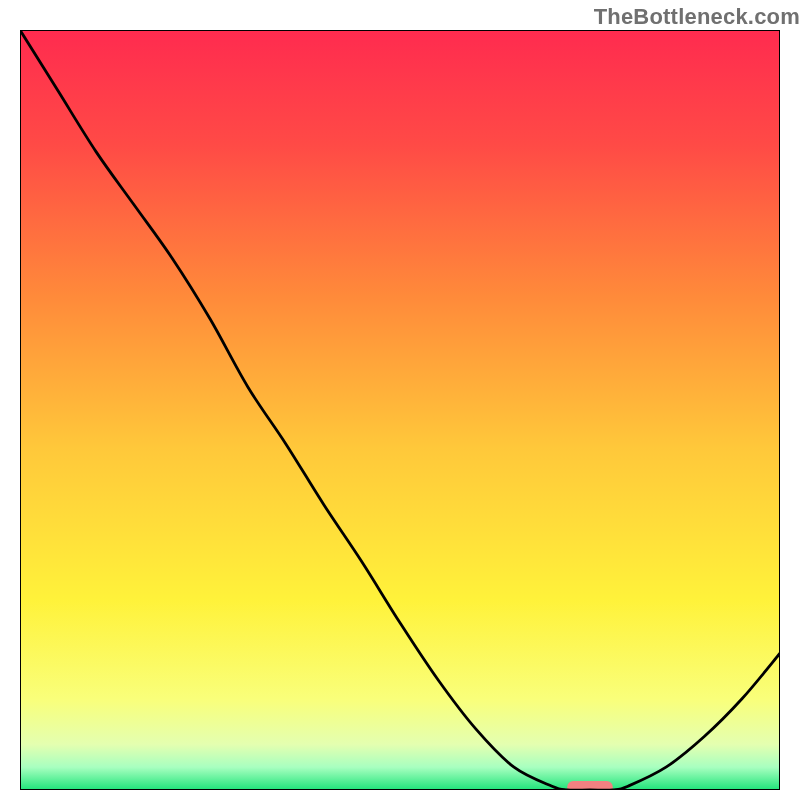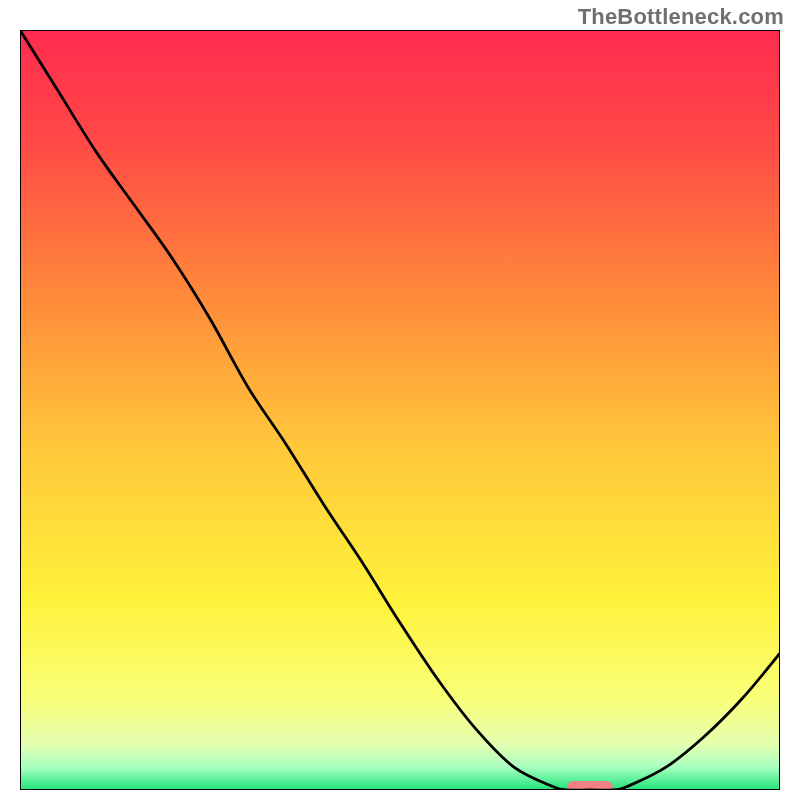--- a/index.html
+++ b/index.html
@@ -11,21 +11,21 @@
     font-family: Arial, Helvetica, sans-serif;
   }
   .stage {
     position: relative;
     width: 800px;
     height: 800px;
   }
   .watermark {
     position: absolute;
     top: 4px;
-    right: 16px;
+    right: 0;
     font-size: 22px;
     font-weight: 600;
     color: #707070;
     letter-spacing: 0.2px;
   }
   .chart-wrap {
     position: absolute;
     left: 20px;
     top: 30px;
     width: 760px;

